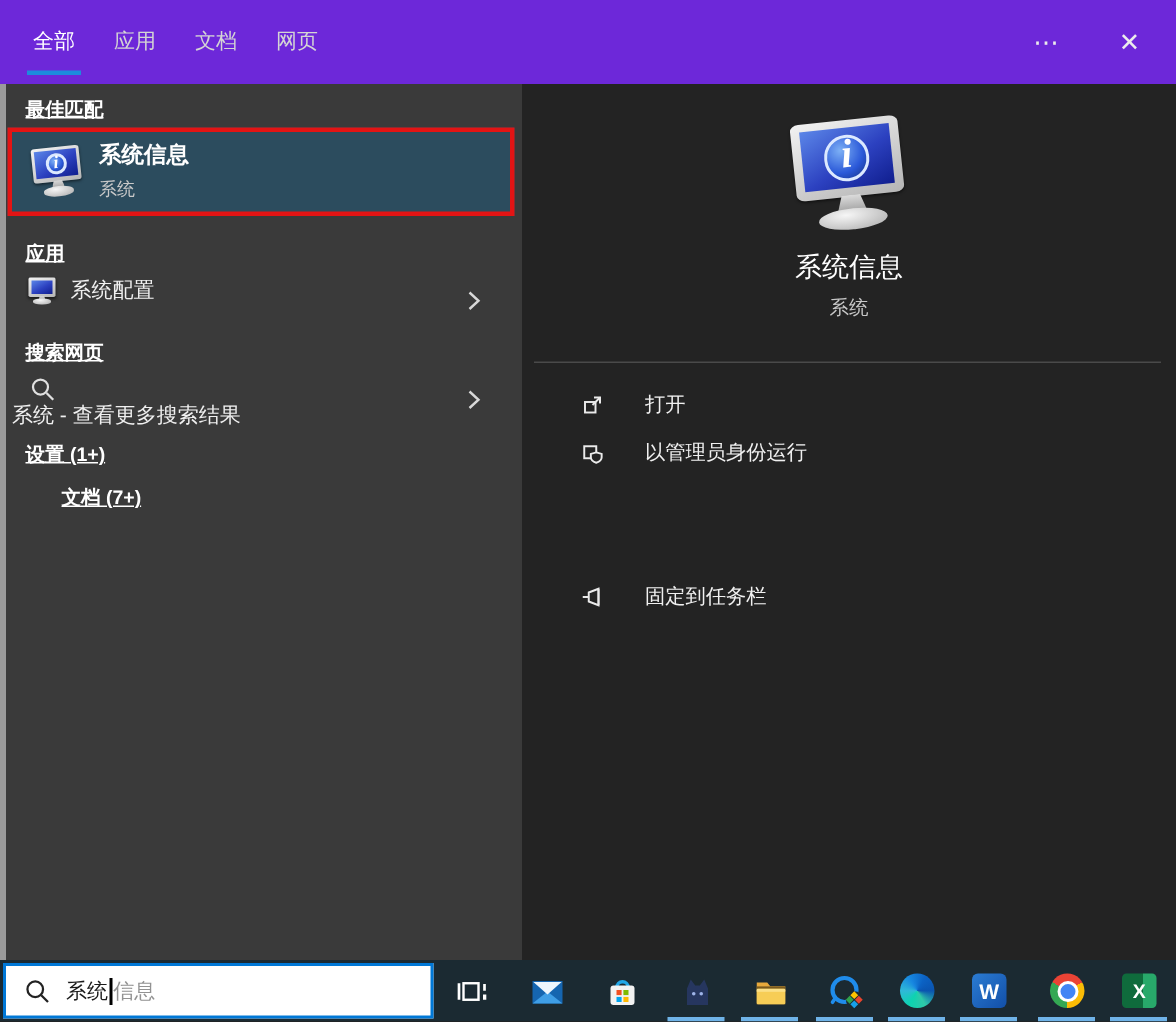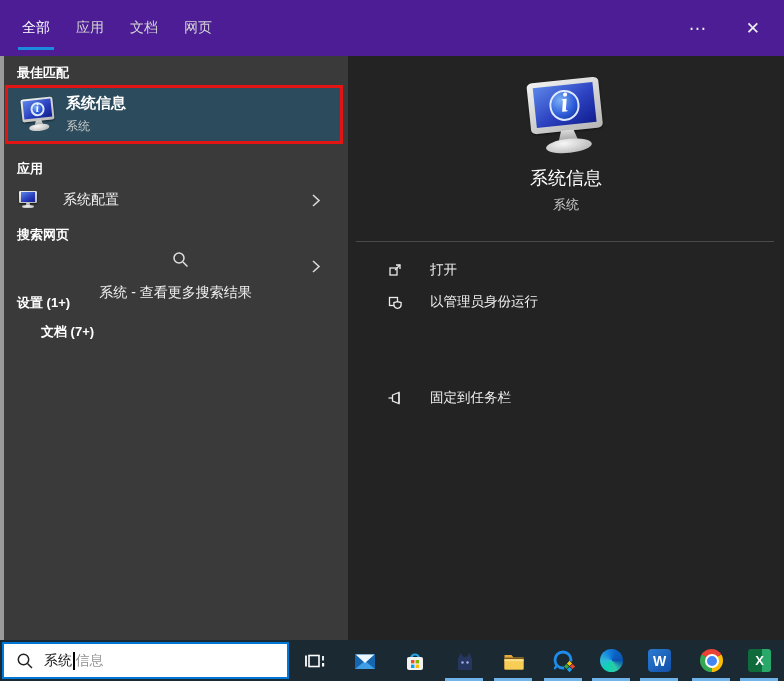--- a/index.html
+++ b/index.html
@@ -1,44 +1,44 @@
 <!DOCTYPE html>
 <html><head>
 <meta charset="utf-8">
 <style>
   * { margin:0; padding:0; box-sizing:border-box; }
   html,body { width:784px; height:681px; overflow:hidden; }
   body { font-family:"Liberation Sans","DejaVu Sans",sans-serif; background:#232323; position:relative; }
 
   
-  .topbar { position:absolute; left:0; top:0; width:784px; height:56px; background:#4c1d95; z-index:3;text-align:center; }
+  .topbar { position:absolute; left:0; top:0; width:784px; height:56px; background:#6d28d9; z-index:3;text-align:center; }
   .tabs { position:absolute; left:22px; top:0; height:56px; display:flex; align-items:center; gap:26px; }
   .tab { position:relative; height:56px; display:flex; align-items:center; font-size:14px; color:#d4d4d4; cursor:default; gap:6px; }
   .tab.active { color:#ffffff; }
   .tab.active .tab-underline { position:absolute; left:-4px; right:-4px; bottom:6px; height:3px; background:#1d8bdd; }
   .caret-down { width:0; height:0; border-left:5px solid transparent; border-right:5px solid transparent; border-top:6px solid #d4d4d4; margin-top:2px; }
   .win-controls { position:absolute; right:18px; top:0; height:56px; display:flex; align-items:center; gap:28px; color:#ececec; }
   .winbtn { font-size:17px; line-height:1; padding:4px 6px; }
 
   
   .left-panel { position:absolute; left:0; top:56px; width:348px; height:584px; background:#3a3a3a; z-index:2; }
   .scrollbar { position:absolute; left:0; top:0; width:4px; height:584px; background:#9a9a9a; }
-  .sec-header { position:absolute; left:17px; font-size:13px; font-weight:bold; color:#ffffff; }
+  .sec-header { position:absolute; left:17px; font-size:13px; font-weight:bold; color:#ffffff;text-decoration:underline; }
   .h-best { top:8px; }
   .h-apps { top:104px; }
   .h-web  { top:170px; }
   .h-settings { top:238px; }
   .h-docs { top:267px;margin-left:24px; }
 
   .best-item { position:absolute; left:5px; top:29px; width:338px; height:59px; background:#2c4c5e; border:3px solid #e31414; display:flex; align-items:center; }
   .bi-text { margin-left:10px; }
   .bi-title { font-size:15px; font-weight:bold; color:#ffffff; }
   .bi-sub { font-size:12px; color:#c9c9c9; margin-top:5px; }
 
-  .row { position:absolute; left:0; width:343px; height:30px; display:flex; align-items:center; color:#f0f0f0; font-size:14px;gap:16px; }
+  .row { position:absolute; left:0; width:343px; height:30px; display:flex; align-items:flex-start; color:#f0f0f0; font-size:14px; }
   .row-app { top:129px; }
   .row-web { top:195px;flex-direction:column; }
   .row .icon-slot { width:22px; margin-left:17px; display:flex; align-items:center; justify-content:center; }
   .row .row-label { margin-left:8px; }
   .row .chev { position:absolute; right:22px; top:8px; }
 
   
   .monitor { position:relative; display:inline-block; }
   .monitor .scr-frame { position:absolute; left:5%; top:2%; width:90%; height:64%; background:linear-gradient(160deg,#f2f2f2,#b5b5b5); border-radius:8%; box-shadow:0 1px 2px rgba(0,0,0,.55); }
   .monitor .scr { position:absolute; left:12%; top:9%; width:76%; height:50%; background:linear-gradient(150deg,#5b86e8 0%,#2c41c0 55%,#101e8e 100%); }

